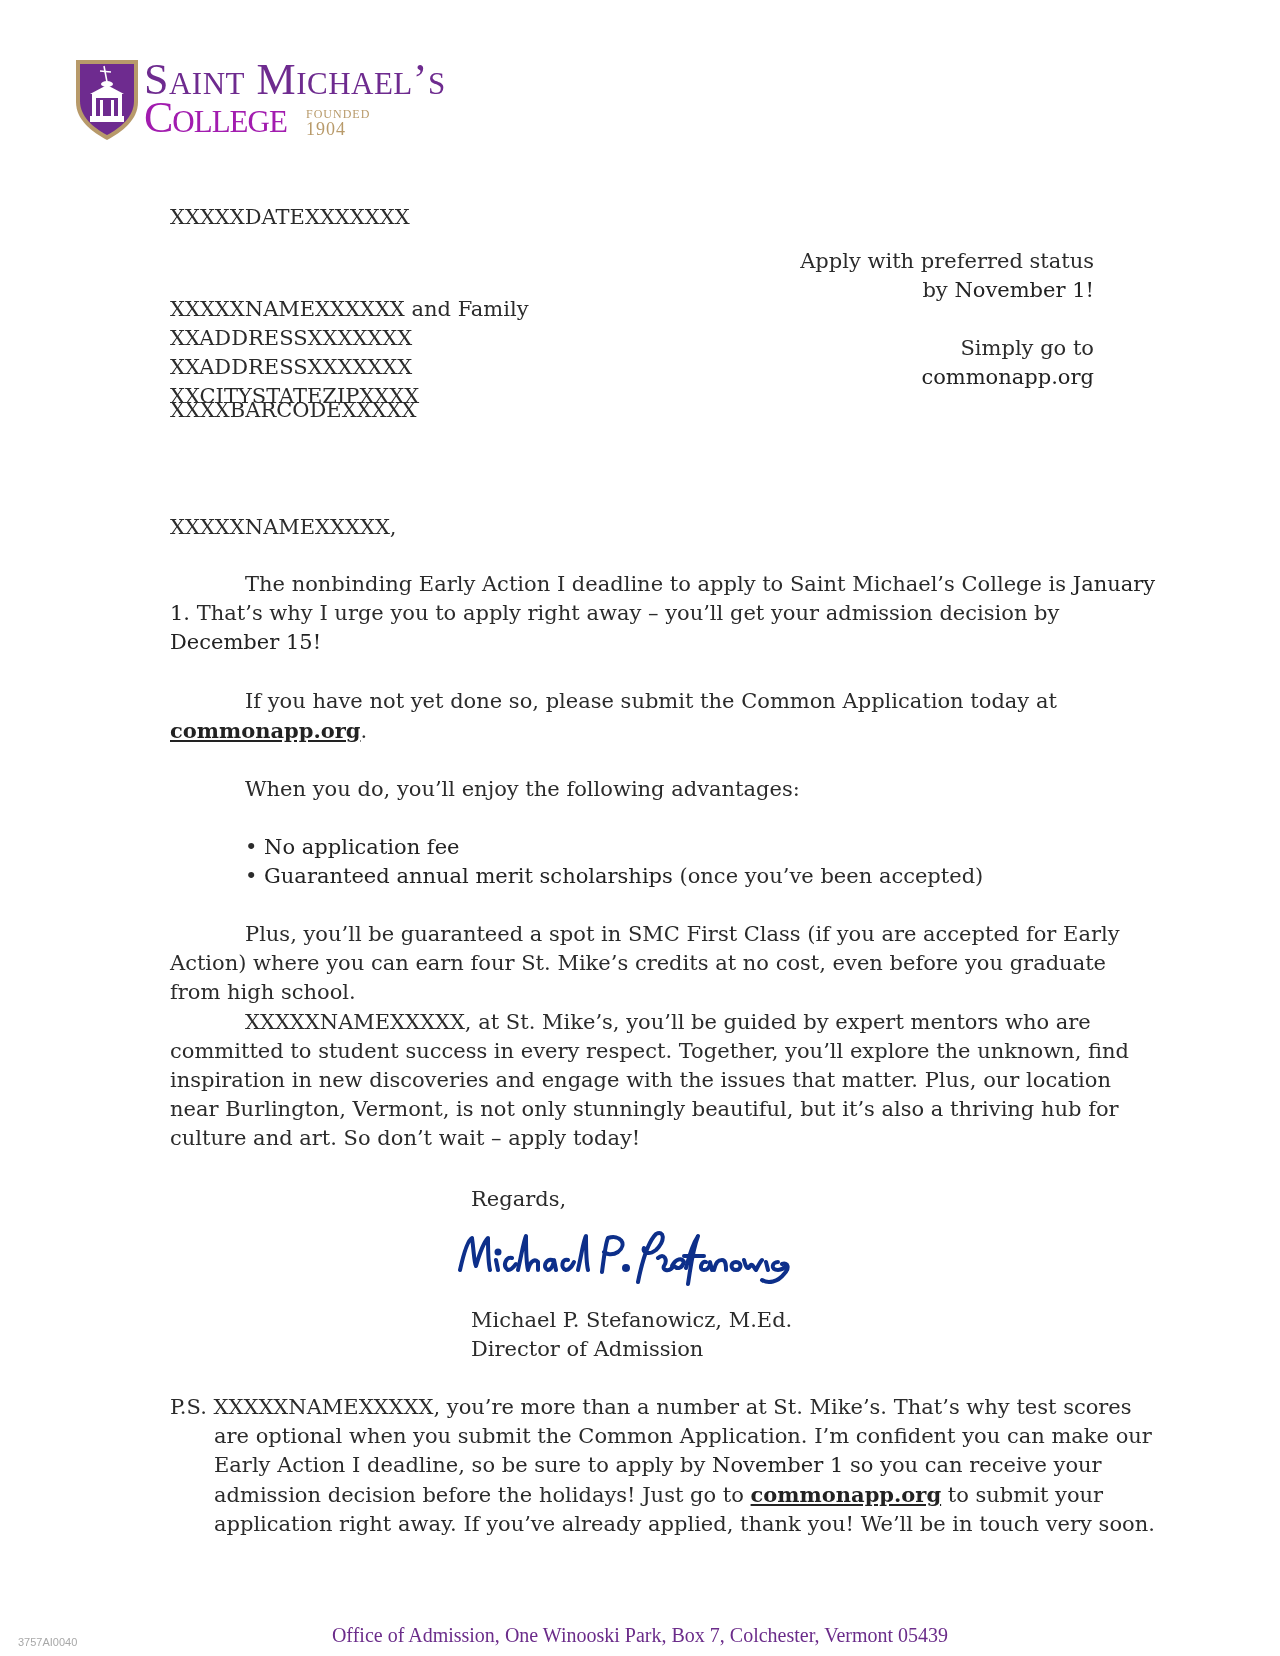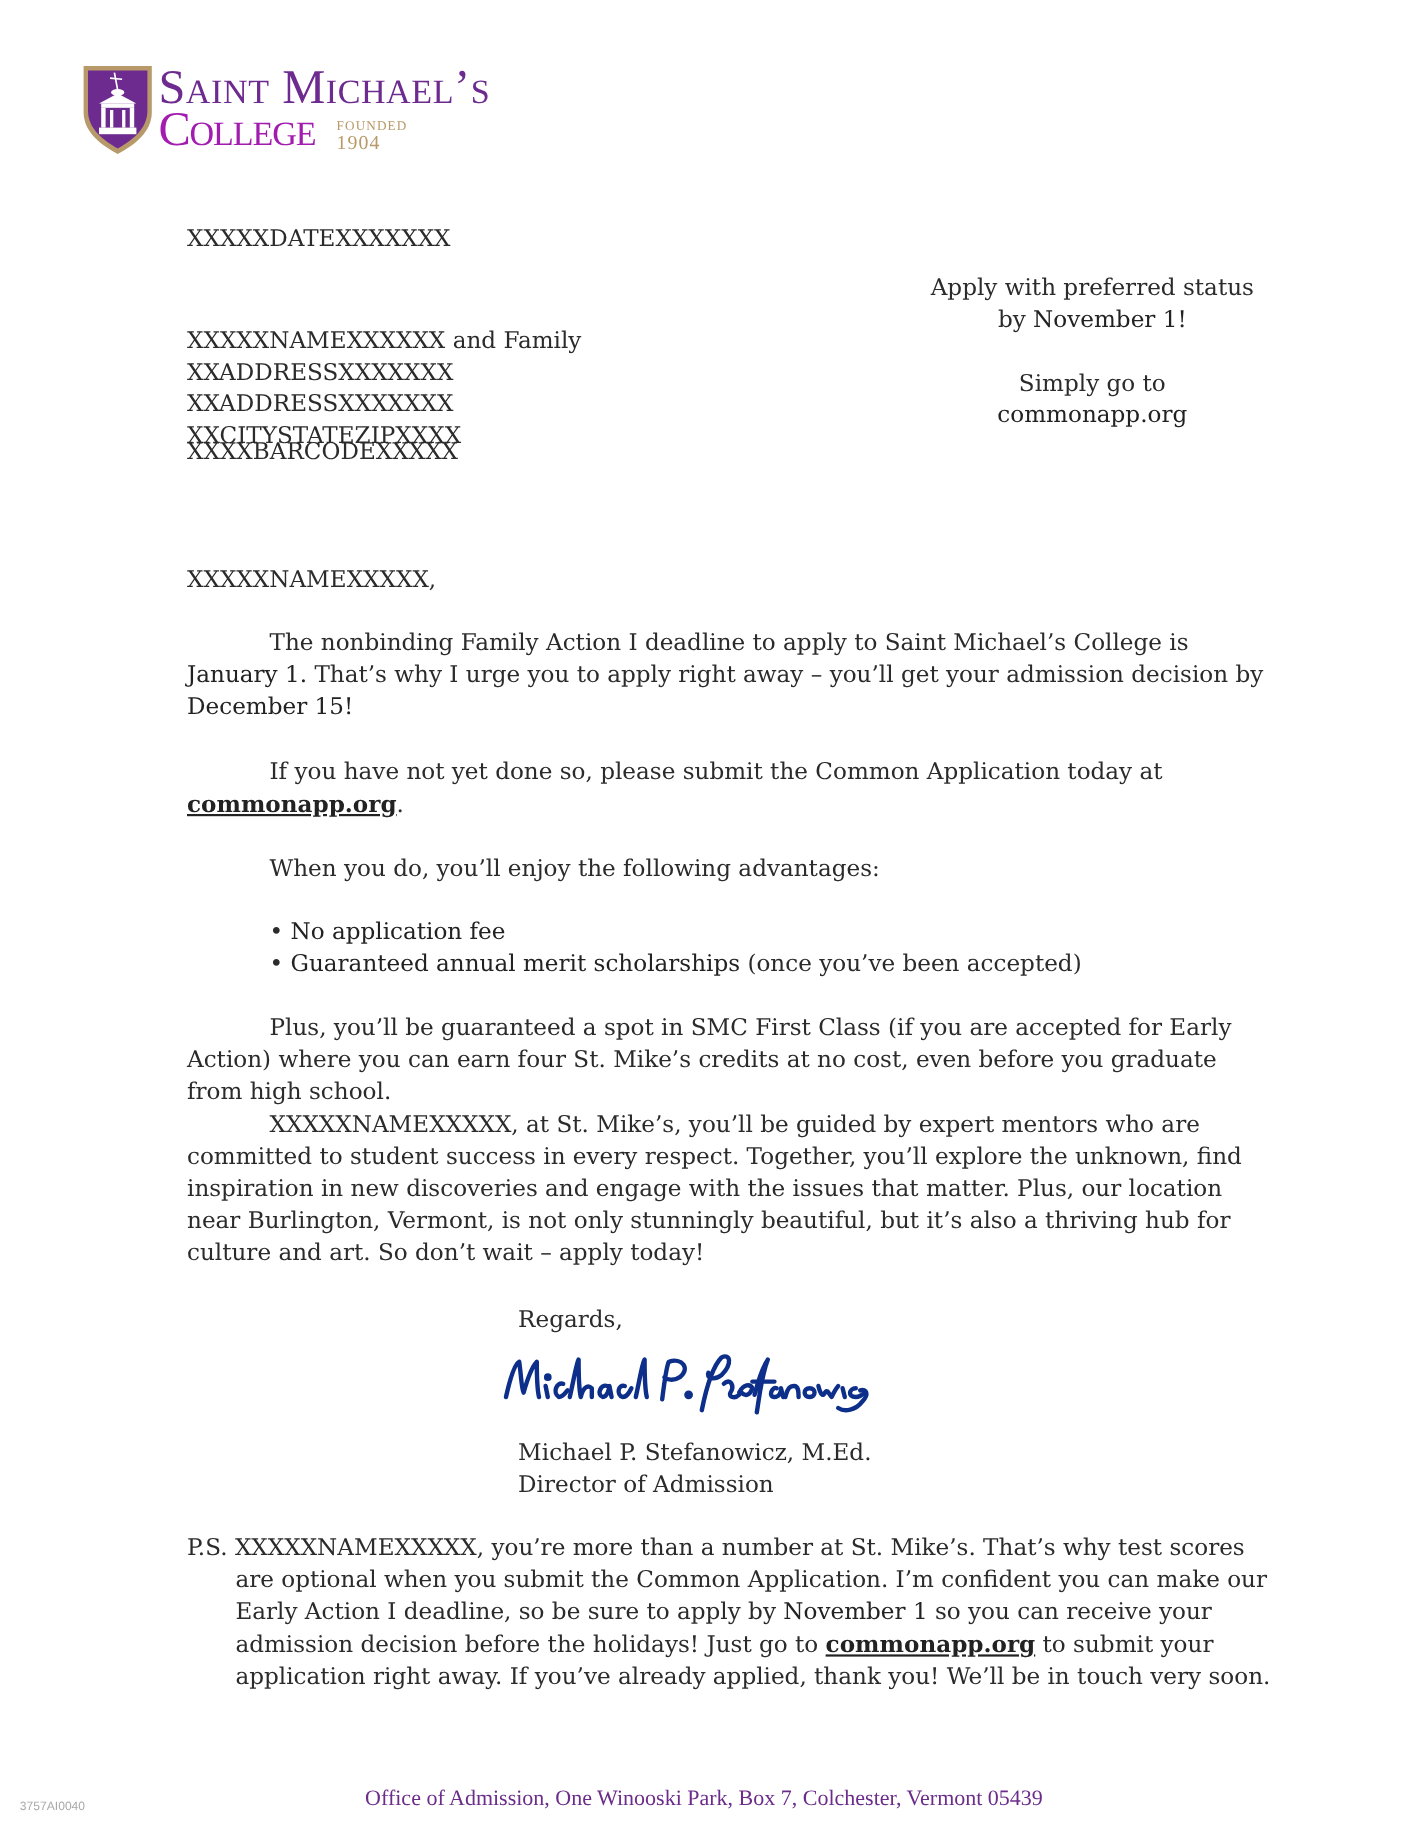--- a/index.html
+++ b/index.html
@@ -9,21 +9,21 @@
   .txt { font-size:21px; line-height:29px; white-space:nowrap; }
   .logo-shield { left:74px; top:58px; width:66px; height:84px; }
   .logo-line1 { left:144px; top:58px; font-family:"Liberation Serif", serif; color:#6e2b8f;
                 font-size:44px; line-height:44px; letter-spacing:0.5px; font-variant:small-caps; }
   .logo-line2 { left:144px; top:96px; font-family:"Liberation Serif", serif; color:#a21caf;
                 font-size:44px; line-height:44px; font-variant:small-caps; letter-spacing:-1px; }
   .logo-founded { left:306px; top:106px; font-family:"Liberation Serif", serif; color:#b89a6a;
                   font-size:12px; line-height:16px; letter-spacing:1px; }
   .logo-year { left:306px; top:121px; font-family:"Liberation Serif", serif; color:#b89a6a;
                font-size:18px; line-height:16px; letter-spacing:1px; }
-  .right-col { left:840px; width:306px; text-align:center; }
+  .right-col { left:788px; width:306px; text-align:right; }
   b, .bold { font-weight:normal; color:#222; }
   .link { font-weight:bold; text-decoration:underline; color:#222; cursor:pointer; }
   .indent { text-indent:75px; }
   .para { left:170px; width:990px; white-space:normal; }
   .ps { left:170px; width:990px; white-space:normal; padding-left:44px; text-indent:-44px; box-sizing:border-box; }
   .sig { left:452px; top:1222px; width:340px; height:70px; }
   .footer { left:0; width:1280px; top:1588px; text-align:center; font-family:"Liberation Serif", serif;
             font-size:20px; color:#6b2c8a;margin-top:36px; }
   .footer b { color:#6b2c8a; }
   .code { left:18px; top:1636px; font-family:"Liberation Sans", sans-serif; font-size:11px; color:#a8a8a8; }
@@ -67,21 +67,21 @@
   <span>by </span><b>November 1!</b>
 </div>
 <div class="abs txt right-col" style="top:334px;">Simply go to</div>
 <div class="abs txt right-col" style="top:363px;">
   <b>commonapp.org</b>
 </div>
 
 <div class="abs txt" style="left:170px; top:513px;">XXXXXNAMEXXXXX,</div>
 
 <div class="abs txt para indent" style="top:570px;">
-  <span>The nonbinding Family Action I deadline to apply to Saint Michael’s College is </span><b>January 1.</b><span> That’s why I urge you to apply right away – you’ll get your admission decision by </span><b>December 15!</b>
+  <span>The nonbinding Early Action I deadline to apply to Saint Michael’s College is </span><b>January 1.</b><span> That’s why I urge you to apply right away – you’ll get your admission decision by </span><b>December 15!</b>
 </div>
 
 <div class="abs txt para indent" style="top:687px;">
   <span>If you have not yet done so, please submit the Common Application today at </span><span class="link">commonapp.org</span><span>.</span>
 </div>
 
 <div class="abs txt para indent" style="top:775px;">When you do, you’ll enjoy the following advantages:</div>
 
 <div class="abs txt" style="left:245px; top:833px;">
   <span>• </span><b>No application fee</b><span></span>

